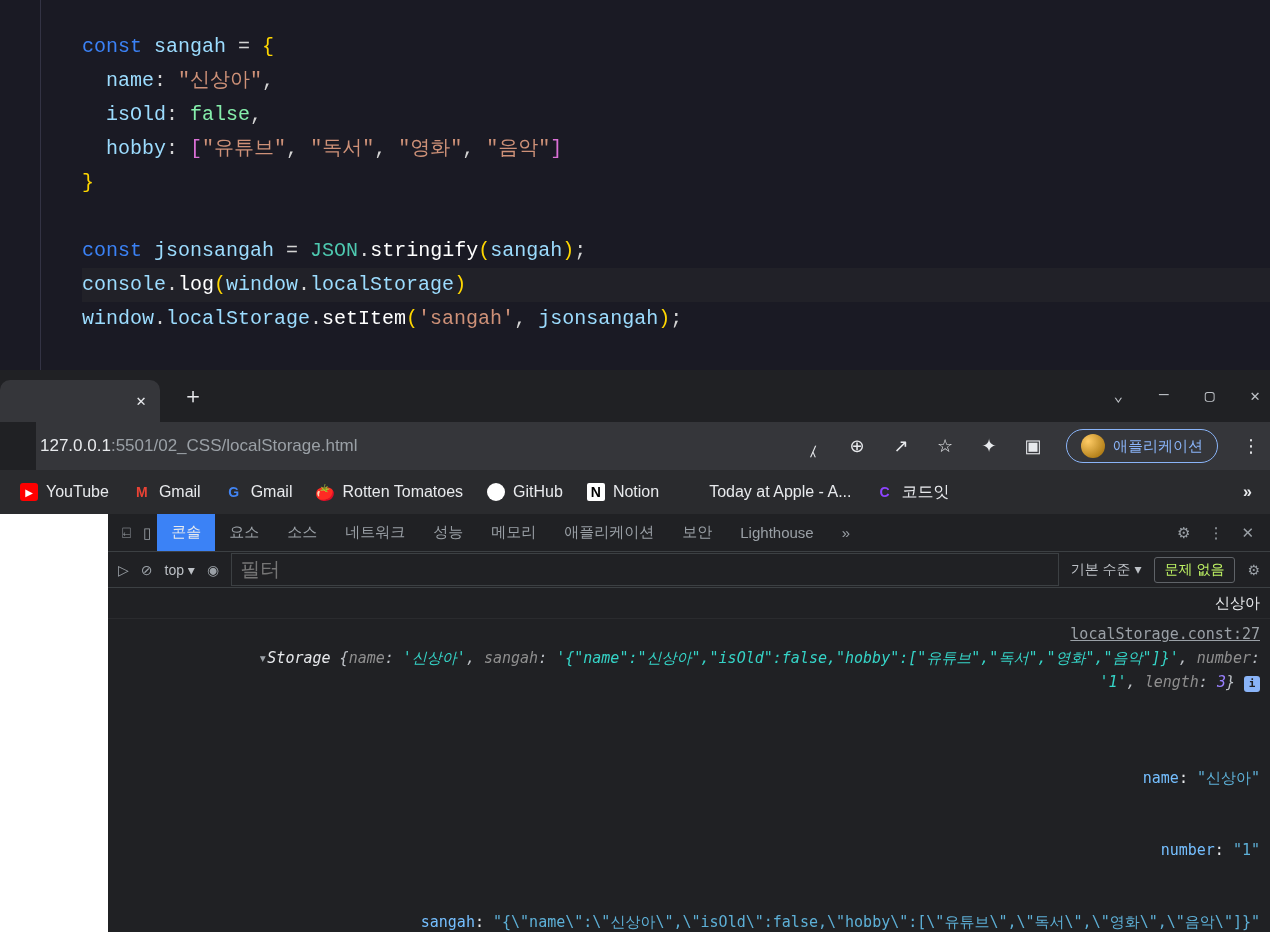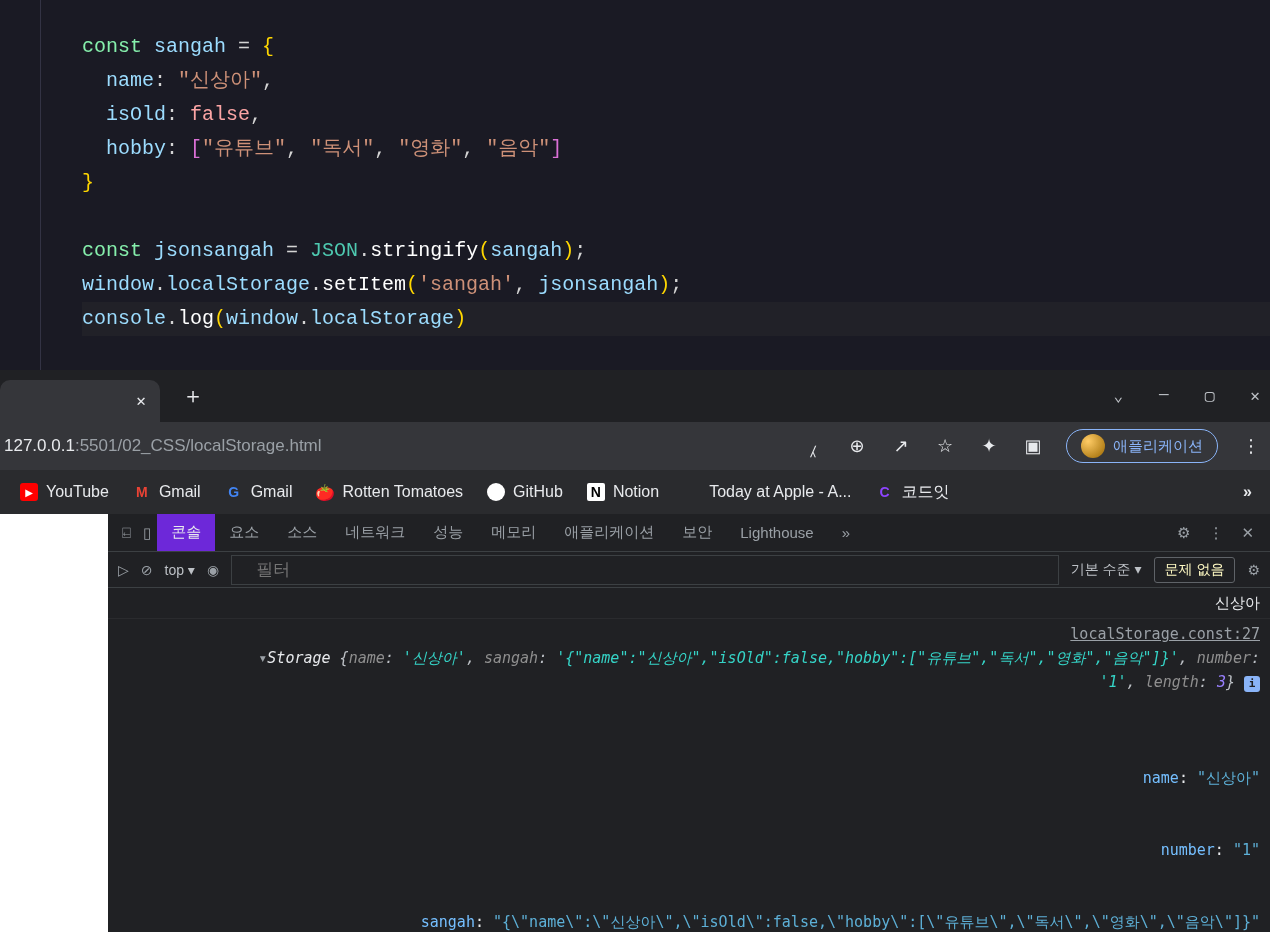--- a/index.html
+++ b/index.html
@@ -27,25 +27,25 @@
   width: 1px;
   background: #333344;
 }
 .code {
   padding-left: 82px;
   font-size: 20px;
   line-height: 34px;
 }
 .code-line { white-space: pre; }
 .hl-line { background: rgba(255,255,200,0.03); }
-.kw { color: #86efac; }
+.kw { color: #3b82f6; }
 .var { color: #9cdcfe; }
 .prop { color: #9cdcfe; }
 .str { color: #ce9178; }
-.bool { color: #fca5a5; }
+.bool { color: #86efac; }
 .punc { color: #d4d4d4; }
 .brace-y { color: #ffd700; }
 .brace-p { color: #da70d6; }
 .fn { color: #ffffff; }
 .obj { color: #4ec9b0; }
 
 
 .browser {
   position: absolute;
   top: 370px;
@@ -86,20 +86,21 @@
 
 .addr-bar {
   height: 48px;
   background: #35363a;
   display: flex;
   align-items: center;
   padding: 0 8px 0 0;
   color: #e8eaed;
   font-family: 'Segoe UI', sans-serif;
   font-size: 17px;
+  margin-left: 36px;
 }
 .url { flex: 0 0 auto; padding-left: 4px; }
 .url-dim { color: #9aa0a6; }
 .addr-icons { margin-left: auto; display: flex; align-items: center; gap: 22px; color: #e8eaed; }
 .addr-icons .icon { width: 22px; text-align: center; cursor: pointer; font-size: 18px; }
 .paused-badge {
   display: flex;
   align-items: center;
   gap: 8px;
   border: 1px solid #8ab4f8;
@@ -148,48 +149,48 @@
 .dt-tabs {
   height: 38px;
   display: flex;
   align-items: center;
   border-bottom: 1px solid #3c4043;
   font-size: 15px;
   color: #9aa0a6;
   padding: 0 8px;
 }
 .dt-tab { padding: 0 14px; height: 100%; display: flex; align-items: center; cursor: pointer; }
-.dt-tab.active { color: #e8eaed; background: #6d28d9; }
+.dt-tab.active { color: #e8eaed; background: #3b82f6; }
 .dt-tabs-right { margin-left: auto; display: flex; gap: 18px; color: #9aa0a6; padding-right: 8px; }
 .dt-tabs-right span { cursor: pointer; }
 
 .dt-toolbar {
   height: 36px;
   display: flex;
   align-items: center;
   gap: 12px;
   padding: 0 10px;
   border-bottom: 1px solid #3c4043;
   font-size: 14px;
   color: #9aa0a6;
 }
 .dt-sel { color: #bdc1c6; cursor: pointer; }
 .dt-filter {
   flex: 1;
   background: transparent;
   border: 1px solid #3c4043;
   color: #ffffff;
-  padding: 4px 24px;
-  font-size: 17px;
+  padding: 4px 8px;
+  font-size: 20px;
 }
 .dt-btn {
   border: 1px solid #5f6368;
   padding: 3px 10px;
   border-radius: 3px;
-  color: #fef9c3;
+  color: #bef264;
   cursor: pointer;
   font-size: 14px;
 }
 .gear2 { cursor: pointer; }
 
 .console-body {
   flex: 1;
   overflow: auto;
   font-family: Consolas, monospace;
   font-size: 15px;
@@ -240,22 +241,22 @@
 <div class="editor">
   <div class="gutter-line"></div>
   <div class="code" id="code-block">
       <div class="code-line"><span class="kw">const</span><span class="punc"> </span><span class="var">sangah</span><span class="punc"> </span><span class="punc">=</span><span class="punc"> </span><span class="brace-y">{</span></div>
       <div class="code-line">  <span class="prop">name</span><span class="punc">:</span><span class="punc"> </span><span class="str">"신상아"</span><span class="punc">,</span></div>
       <div class="code-line">  <span class="prop">isOld</span><span class="punc">:</span><span class="punc"> </span><span class="bool">false</span><span class="punc">,</span></div>
       <div class="code-line">  <span class="prop">hobby</span><span class="punc">:</span><span class="punc"> </span><span class="brace-p">[</span><span class="str">"유튜브"</span><span class="punc">,</span><span class="punc"> </span><span class="str">"독서"</span><span class="punc">,</span><span class="punc"> </span><span class="str">"영화"</span><span class="punc">,</span><span class="punc"> </span><span class="str">"음악"</span><span class="brace-p">]</span></div>
       <div class="code-line"><span class="brace-y">}</span></div>
       <div class="code-line">&nbsp;</div>
       <div class="code-line"><span class="kw">const</span><span class="punc"> </span><span class="var">jsonsangah</span><span class="punc"> </span><span class="punc">=</span><span class="punc"> </span><span class="obj">JSON</span><span class="punc">.</span><span class="fn">stringify</span><span class="brace-y">(</span><span class="var">sangah</span><span class="brace-y">)</span><span class="punc">;</span></div>
+      <div class="code-line hl-line"><span class="var">console</span><span class="punc">.</span><span class="fn">log</span><span class="brace-y">(</span><span class="var">window</span><span class="punc">.</span><span class="var">localStorage</span><span class="brace-y">)</span></div>
       <div class="code-line"><span class="var">window</span><span class="punc">.</span><span class="var">localStorage</span><span class="punc">.</span><span class="fn">setItem</span><span class="brace-y">(</span><span class="str">'sangah'</span><span class="punc">,</span><span class="punc"> </span><span class="var">jsonsangah</span><span class="brace-y">)</span><span class="punc">;</span></div>
-      <div class="code-line hl-line"><span class="var">console</span><span class="punc">.</span><span class="fn">log</span><span class="brace-y">(</span><span class="var">window</span><span class="punc">.</span><span class="var">localStorage</span><span class="brace-y">)</span></div>
     </div>
 </div>
 
 <div class="browser">
 
   <div class="tab-strip">
     <div class="tab">
       <span class="tab-close">✕</span>
     </div>
     <span class="newtab">＋</span>

